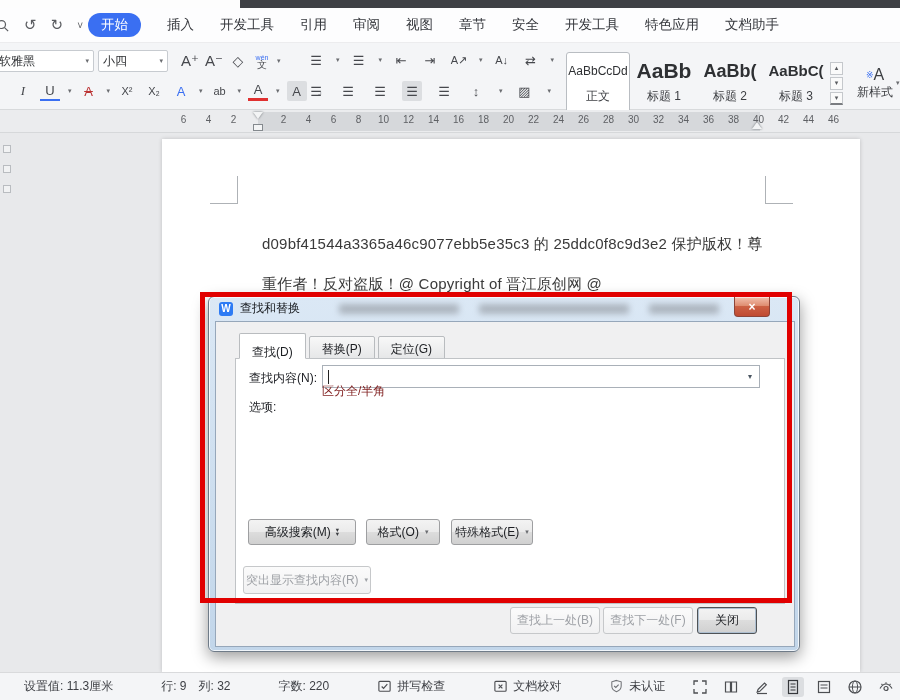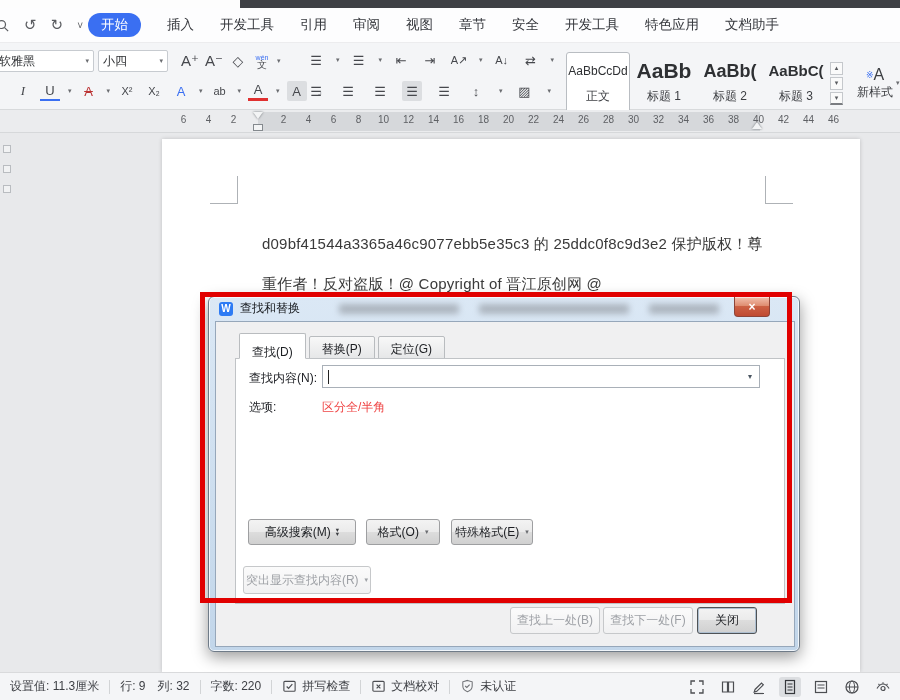--- a/index.html
+++ b/index.html
@@ -80,21 +80,21 @@
     background:linear-gradient(#f3f3f3,#ebebeb 48%,#dddddd 49%,#d0d0d0); display:flex; align-items:center; justify-content:center; gap:5px; }
   .w7btn.disabled { color:#9ea1a6; border-color:#c6c8ca; background:linear-gradient(#fbfbfb,#f1f1f2); }
   .w7btn.default { border-color:#4f5356; box-shadow:0 0 0 1px #aebfd0 inset; }
   .dbl-car { display:flex; flex-direction:column; line-height:4.5px; font-size:6.5px; color:#3c3e42; }
 
   
   .red-rect { left:200px; top:292px; width:592px; height:311px; border:5px solid #e10000; z-index:20; pointer-events:none; }
 
   
   .statusbar { left:0; top:672px; width:900px; height:28px; background:#f4f5f7; border-top:1px solid #d9dadc; display:flex; align-items:center; font-size:12px; color:#3d3f44; }
-  .sb-item { display:flex; align-items:center; gap:5px; padding:0 10px; white-space:nowrap; }
+  .sb-item { display:flex; align-items:center; gap:5px; padding:0 24px; white-space:nowrap; }
   .sb-sep { width:1px; height:14px; background:#d2d4d6; }
   .sb-icons { margin-left:auto; display:flex; align-items:center; gap:9px; padding-right:6px; }
   .sb-ic { width:22px; height:20px; display:flex; align-items:center; justify-content:center; }
   .sb-ic.active { background:#dcdee1; border-radius:3px; }
   svg { display:block; }
 </style>
 </head>
 <body>
 
 <div id="screen">
@@ -298,21 +298,21 @@
       </div>
       <div class="tabpage">
         <span class="frow-label" style="left:13px;top:11px">查找内容(N):</span>
         <div class="find-combo">
           <span class="text-cursor"></span>
           <span class="find-caretbox">
               <span>▾</span>
             </span>
         </div>
         <span class="frow-label" style="left:13px;top:40px">选项:</span>
-        <span class="frow-label" style="left:86px;top:40px;color:#ef4444">区分全/半角</span>
+        <span class="frow-label" style="left:86px;top:24px;color:#7f1d1d">区分全/半角</span>
         <div class="w7btn" style="left:12px;top:160px;width:108px">
           <span>高级搜索(M)</span>
           <span class="dbl-car">
               <span>▾</span>
               <span>▾</span>
             </span>
         </div>
         <div class="w7btn" style="left:130px;top:160px;width:74px">
           <span>格式(O)</span>
           <span class="car">▾</span>

